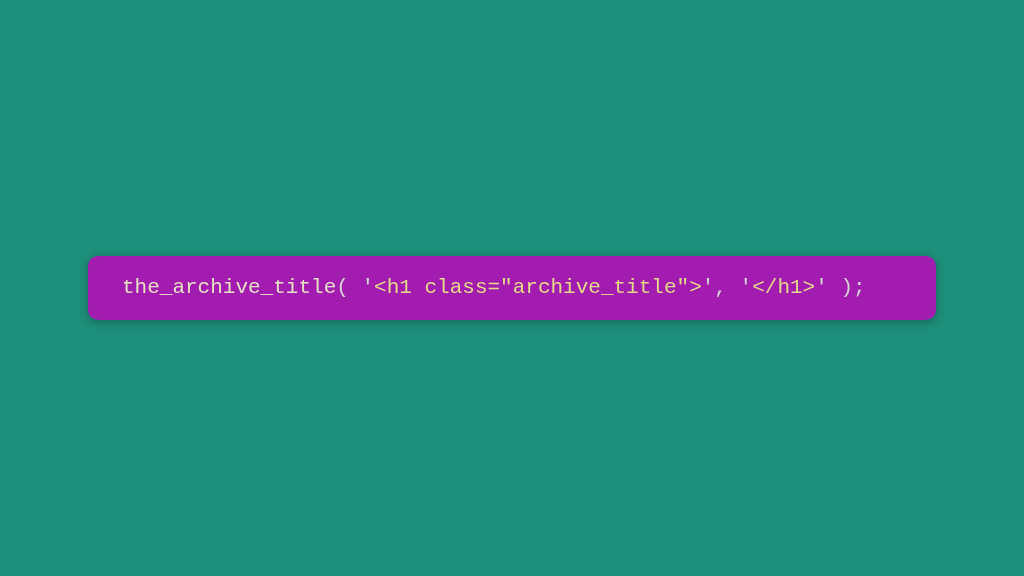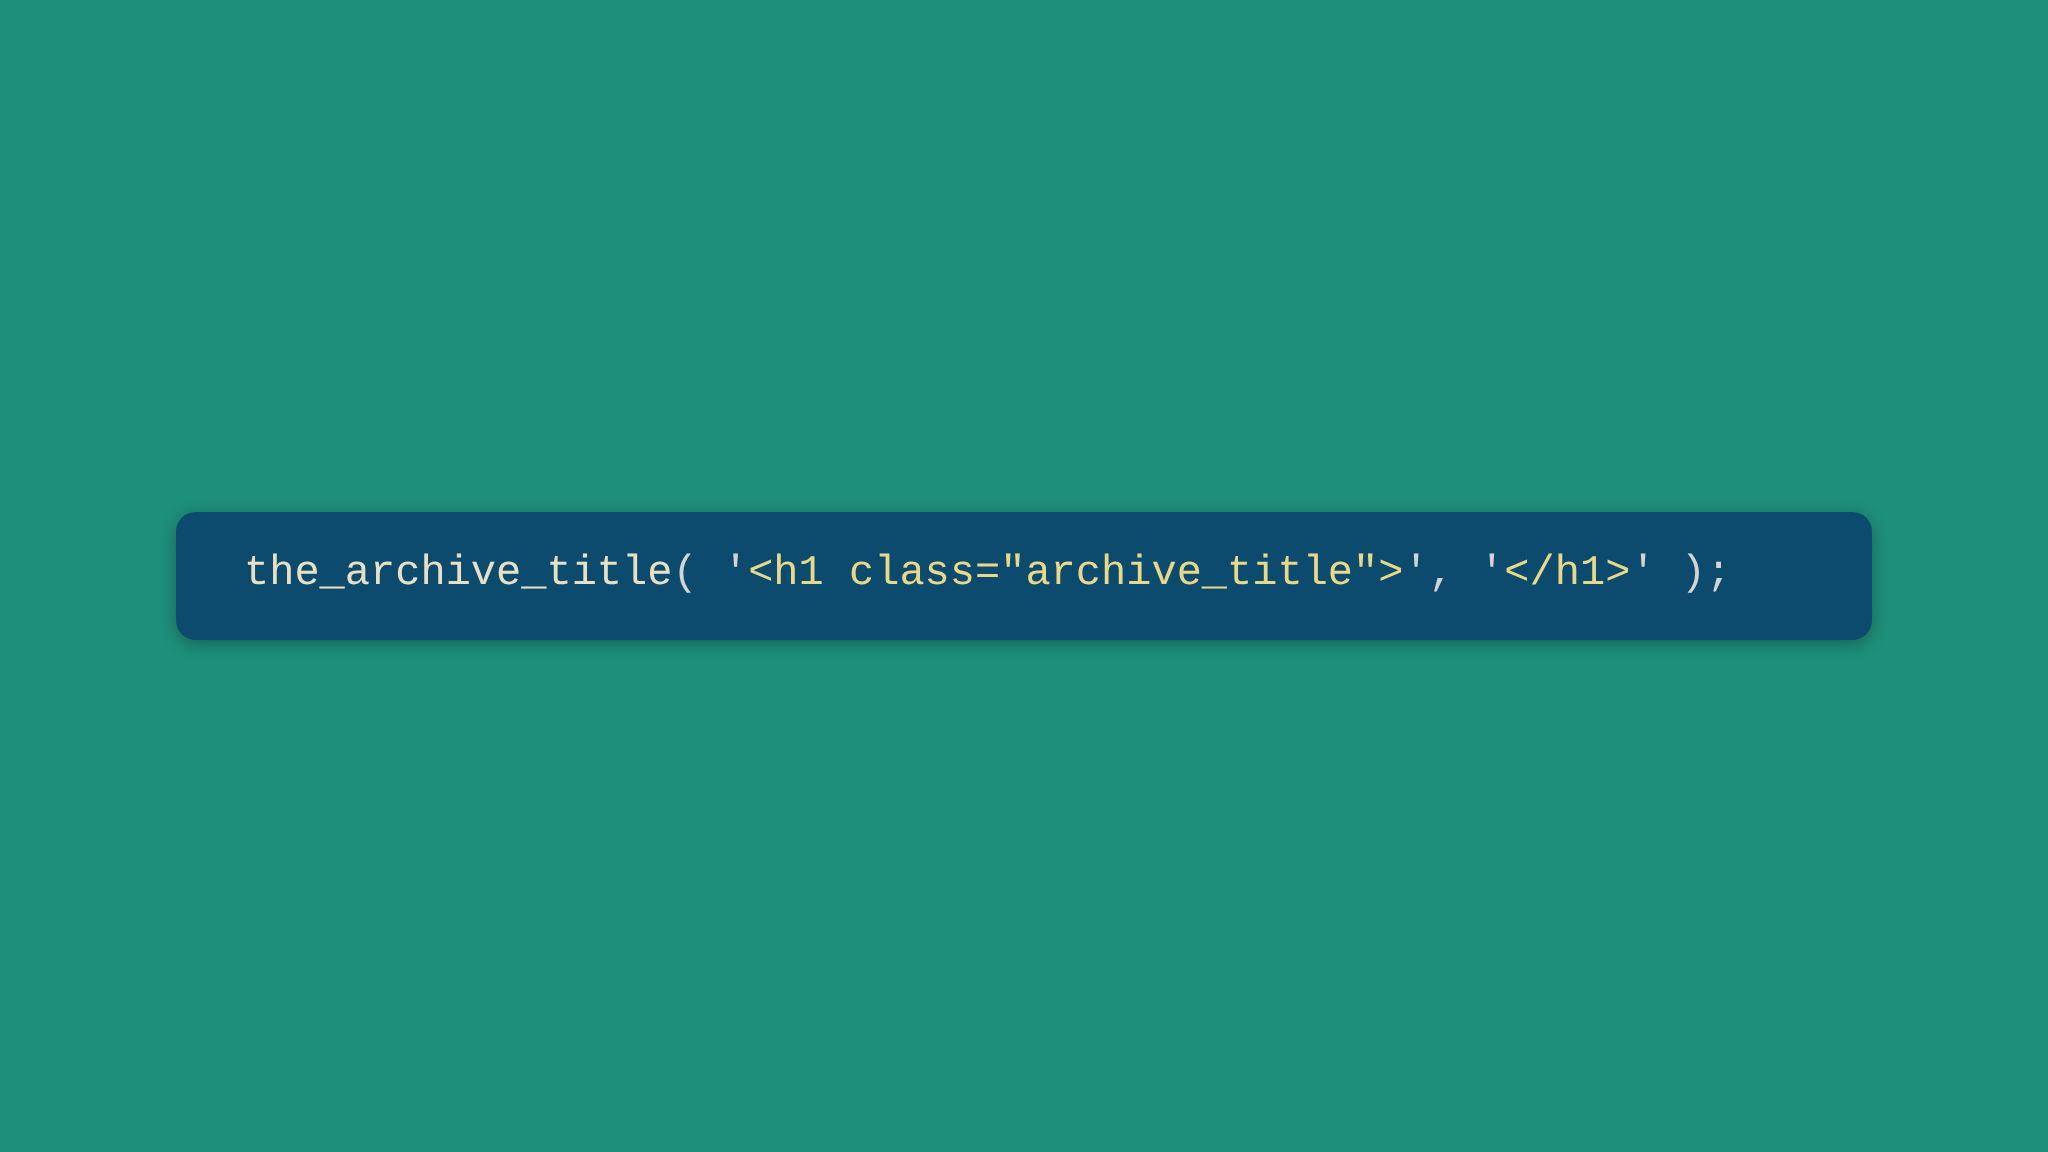--- a/index.html
+++ b/index.html
@@ -10,21 +10,21 @@
     body {
       width: 1024px;
       height: 576px;
       background-color: #1e8f7a;
       display: flex;
       align-items: center;
       justify-content: center;
       font-family: 'Consolas', 'Monaco', 'Courier New', monospace;
     }
     .code-block {
-      background-color: #0c4a6e;
+      background-color: #a21caf;
       border-radius: 10px;
       padding: 16px 34px;
       width: 848px;
       box-shadow: 0 2px 8px rgba(0, 0, 0, 0.3);
     }
     .code-line {
       font-size: 21px;
       line-height: 1.5;
       white-space: pre;
       color: #d4d4d4;

